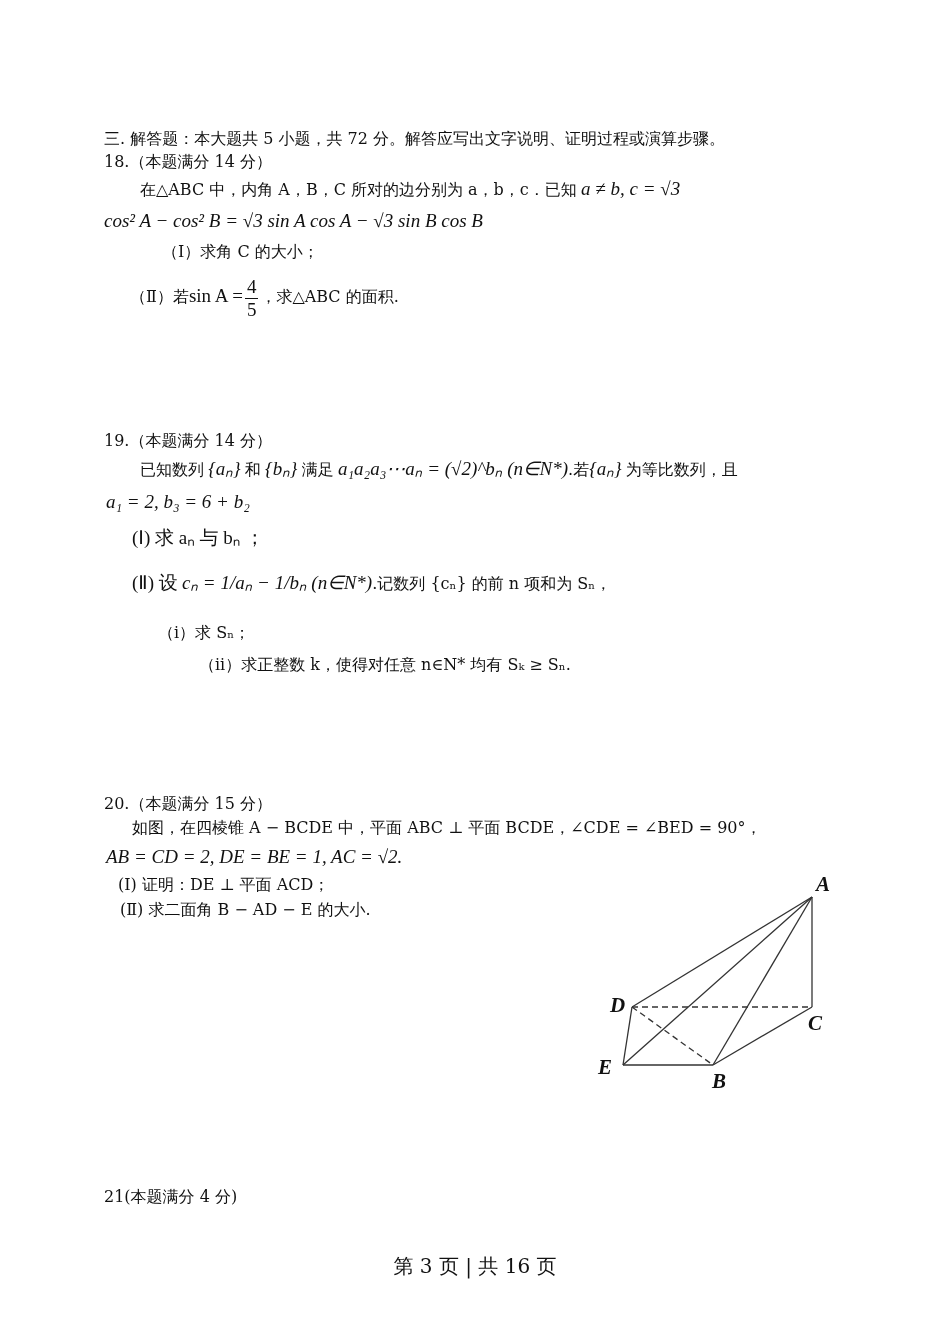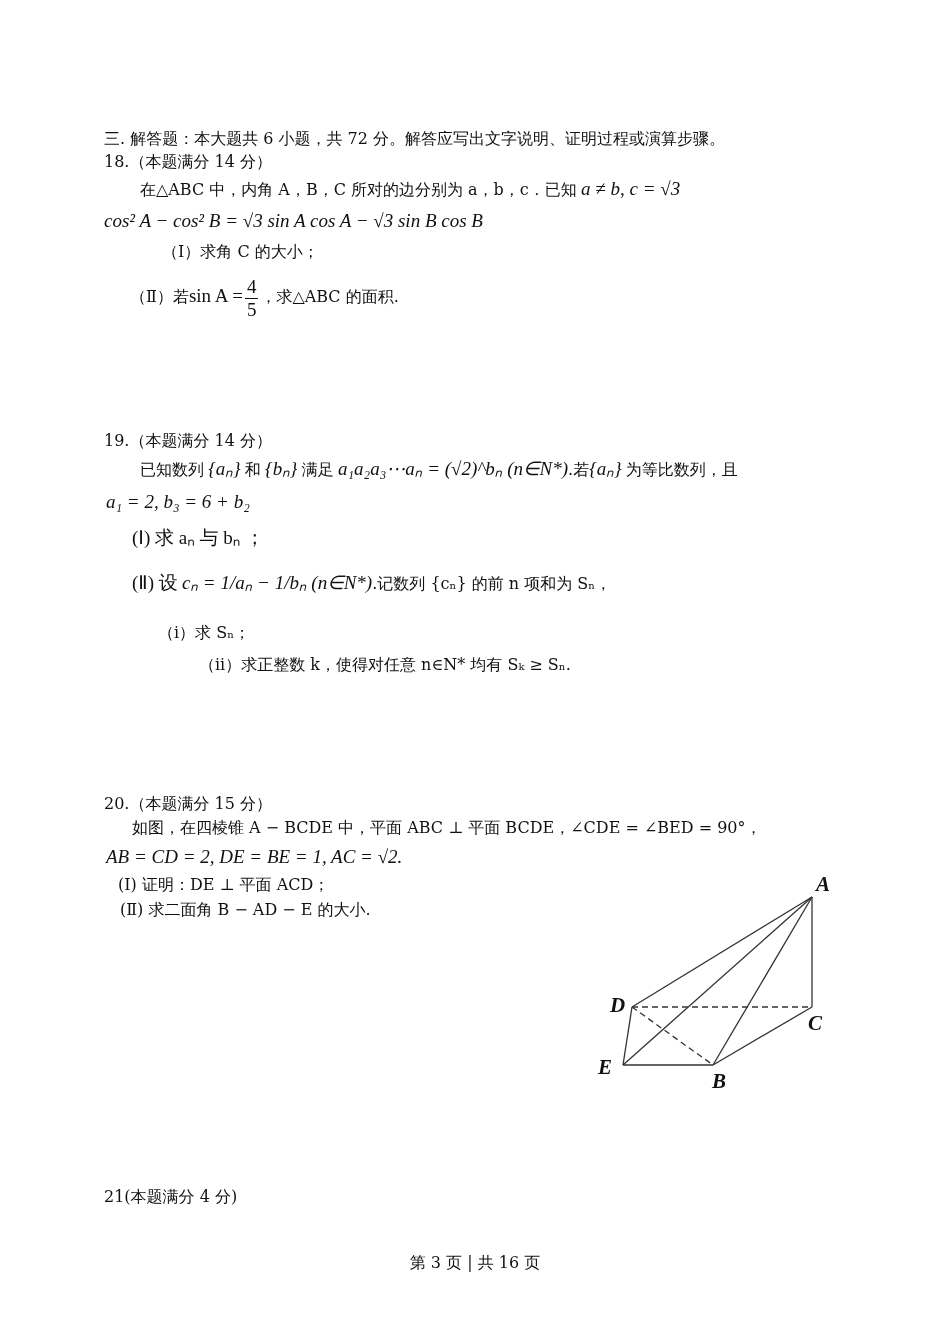--- a/index.html
+++ b/index.html
@@ -6,27 +6,27 @@
     body { width: 950px; height: 1342px; position: relative; overflow: hidden;
            font-family: "Liberation Serif", "DejaVu Serif", serif; color: #111; }
     .line { position: absolute; white-space: nowrap; font-size: 17px; line-height: 22px; }
     .cn { font-family: "DejaVu Serif", "Liberation Serif", serif; font-size: 16px; }
     .math { font-family: "Liberation Serif", serif; font-style: italic; font-size: 19px; }
     .up { font-style: normal; }
     .frac { display: inline-flex; flex-direction: column; align-items: center; vertical-align: middle; margin: 0 2px; }
     .frac .num { border-bottom: 1px solid #111; padding: 0 2px; line-height: 22px; font-style: normal; }
     .frac .den { line-height: 22px; padding: 0 2px; }
     .diagram { position: absolute; left: 590px; top: 865px; width: 260px; height: 230px; }
-    .footer { position: absolute; left: 0; width: 950px; top: 1253px; text-align: center; font-size: 16px; }
+    .footer { position: absolute; left: 0; width: 950px; top: 1253px; text-align: center; font-size: 20px; }
   </style>
 </head>
 <body>
 
 <div class="line cn" style="left:104px; top:128px;">
-  <span>三. 解答题：本大题共 6 小题，共 72 分。解答应写出文字说明、证明过程或演算步骤。</span>
+  <span>三. 解答题：本大题共 5 小题，共 72 分。解答应写出文字说明、证明过程或演算步骤。</span>
 </div>
 
 <div class="line cn" style="left:104px; top:151px;">18.（本题满分 14 分）</div>
 <div class="line" style="left:140px; top:178px;">
   <span class="cn">在△ABC 中，内角 A，B，C 所对的边分别为 a，b，c．已知</span>
   <span class="math">a ≠ b, c = √3</span>
 </div>
 <div class="line math" style="left:104px; top:210px;">
   <span>cos² A − cos² B = √3 sin A cos A − √3 sin B cos B</span>
 </div>

